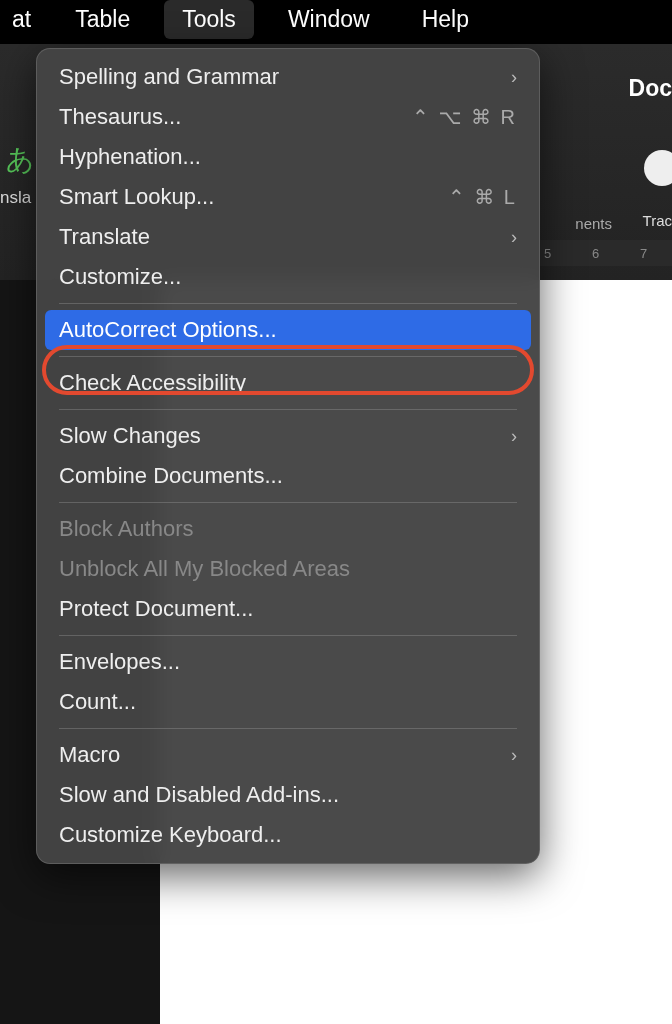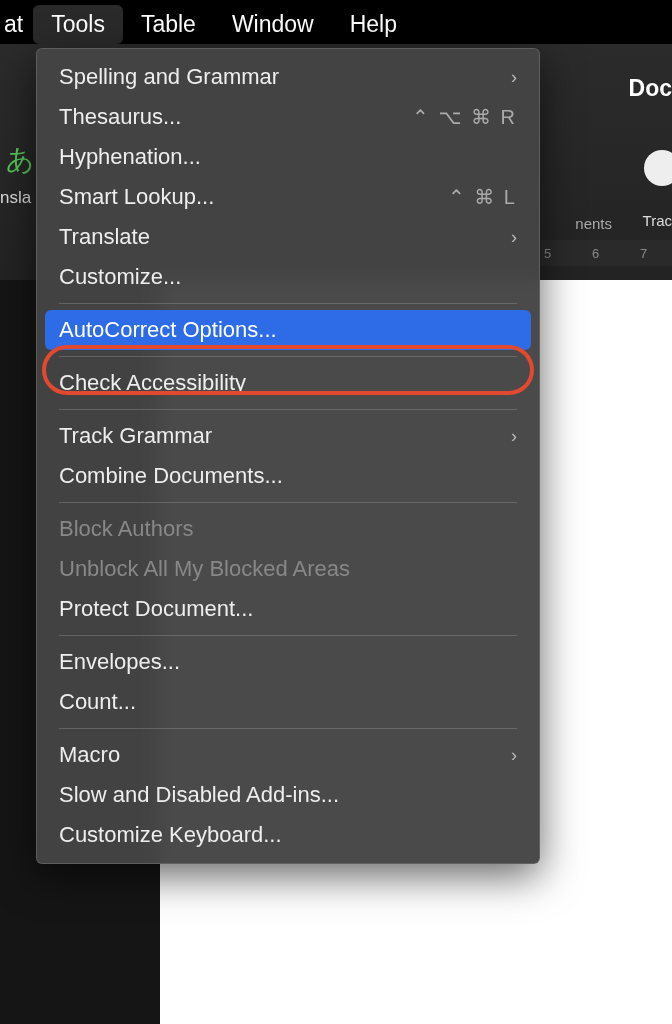--- a/index.html
+++ b/index.html
@@ -8,23 +8,23 @@
       height: 1024px;
       background: #000;
       font-family: -apple-system, BlinkMacSystemFont, "Segoe UI", Helvetica, Arial, sans-serif;
       overflow: hidden;
       position: relative;
     }
     .menubar {
       height: 44px;
       background: #000;
       display: flex;
-      align-items: flex-end;
-      padding-left: 4px;
-      gap: 0;
+      align-items: flex-start;
+      padding-left: 12px;
+      gap: 16px;
     }
     .menubar-item {
       color: #fff;
       font-size: 23px;
       padding: 6px 18px;
       border-radius: 6px;
       cursor: default;
     }
     .menubar-item.first {
       padding-left: 0;
@@ -113,21 +113,21 @@
       bottom: 0;
       background: #151515;
     }
     .dropdown {
       position: absolute;
       left: 36px;
       top: 48px;
       width: 504px;
       background: rgba(68,68,68,0.97);
       border: 1px solid rgba(120,120,120,0.5);
-      border-radius: 6px;
+      border-radius: 14px;
       box-shadow: 0 12px 40px rgba(0,0,0,0.6);
       padding: 8px 0;
       backdrop-filter: blur(10px);
     }
     .menu-item {
       display: flex;
       align-items: center;
       justify-content: space-between;
       padding: 6px 22px;
       font-size: 22px;
@@ -193,22 +193,22 @@
 <div class="ruler">
   <span>5</span>
   <span>6</span>
   <span>7</span>
 </div>
 <div class="gutter"></div>
 <div class="page"></div>
 
 <div class="menubar" id="menubar">
     <div class="menubar-item first">at</div>
+    <div class="menubar-item">Table</div>
     <div class="menubar-item active">Tools</div>
-    <div class="menubar-item">Table</div>
     <div class="menubar-item">Window</div>
     <div class="menubar-item">Help</div>
   </div>
 
 <div class="dropdown" id="dropdown">
     <div class="menu-item">
       <span>Spelling and Grammar</span>
       <span class="chevron">›</span>
     </div>
     <div class="menu-item">
@@ -232,21 +232,21 @@
     <div class="separator"></div>
     <div class="menu-item highlighted">
       <span>AutoCorrect Options...</span>
     </div>
     <div class="separator"></div>
     <div class="menu-item">
       <span>Check Accessibility</span>
     </div>
     <div class="separator"></div>
     <div class="menu-item">
-      <span>Track Grammar</span>
+      <span>Slow Changes</span>
       <span class="chevron">›</span>
     </div>
     <div class="menu-item">
       <span>Combine Documents...</span>
     </div>
     <div class="separator"></div>
     <div class="menu-item disabled">
       <span>Block Authors</span>
     </div>
     <div class="menu-item disabled">

